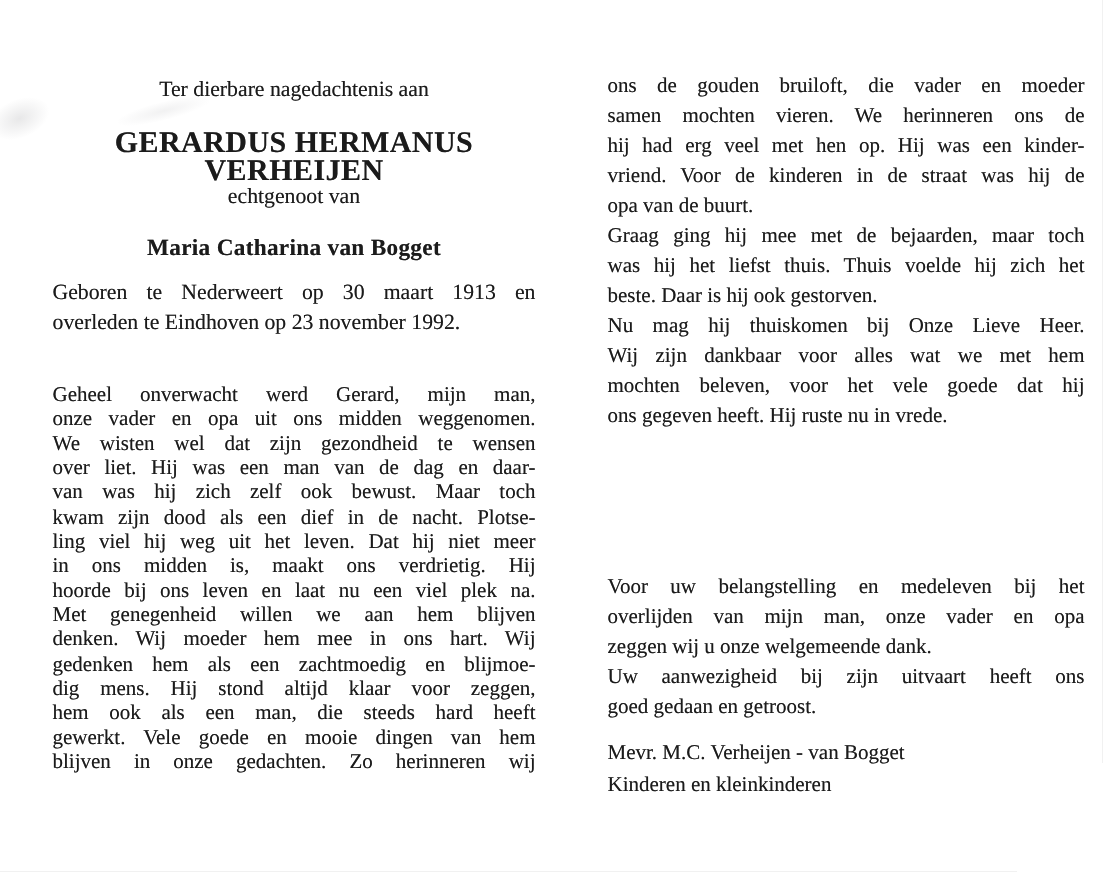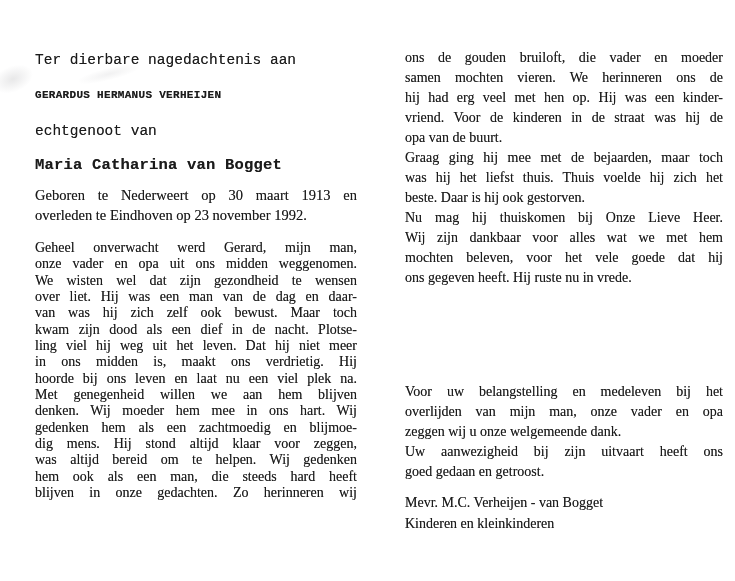--- a/index.html
+++ b/index.html
@@ -7,47 +7,47 @@
     position: relative;
     width: 735px;
     height: 581px;
     background: #ffffff;
     overflow: hidden;
     font-family: "Liberation Serif", "DejaVu Serif", serif;
     color: #1b1b1b;
   }
   .card * { text-shadow: 0 0 0.35px rgba(20,20,20,0.55); }
   .block { position: absolute; }
-  .centered { text-align: left; font-family: Liberation Mono, monospace; }
+  .centered { text-align: center; }
   .ln { display: block; }
   .j { text-align: justify; text-align-last: justify; }
   .dedication {
     left: 35px; top: 51px; width: 322px;
     font-size: 14.5px; line-height: 18px;
   }
   .deceased-name {
     left: 35px; top: 86px; width: 322px;
-    font-size: 11px; font-weight: bold; letter-spacing: 0.3px;
+    font-size: 20px; font-weight: bold; letter-spacing: 0.3px;
     line-height: 19px;
   }
   .relation {
     left: 35px; top: 122px; width: 322px;
     font-size: 14.5px; line-height: 18px;
   }
   .spouse-name {
     left: 35px; top: 156px; width: 322px;
     font-size: 15.5px; font-weight: bold; letter-spacing: 0.2px;
     line-height: 19px;
   }
   .dates {
     left: 35px; top: 185px; width: 322px;
     font-size: 14.5px; line-height: 20px;
   }
   .left-body {
-    left: 35px; top: 240px; width: 322px;
+    left: 35px; top: 256px; width: 322px;
     font-size: 14px; line-height: 16.35px;
   }
   .right-body {
     left: 405px; top: 48px; width: 318px;
     font-size: 14px; line-height: 20px;
   }
   .acknowledgement {
     left: 405px; top: 382px; width: 318px;
     font-size: 14px; line-height: 20px;
   }
@@ -95,22 +95,22 @@
     <span class="ln j">over liet. Hij was een man van de dag en daar-</span>
     <span class="ln j">van was hij zich zelf ook bewust. Maar toch</span>
     <span class="ln j">kwam zijn dood als een dief in de nacht. Plotse-</span>
     <span class="ln j">ling viel hij weg uit het leven. Dat hij niet meer</span>
     <span class="ln j">in ons midden is, maakt ons verdrietig. Hij</span>
     <span class="ln j">hoorde bij ons leven en laat nu een viel plek na.</span>
     <span class="ln j">Met genegenheid willen we aan hem blijven</span>
     <span class="ln j">denken. Wij moeder hem mee in ons hart. Wij</span>
     <span class="ln j">gedenken hem als een zachtmoedig en blijmoe-</span>
     <span class="ln j">dig mens. Hij stond altijd klaar voor zeggen,</span>
-    <span class="ln j">was altijd bereid om te helpen. Wij gedenken</span>
     <span class="ln j">hem ook als een man, die steeds hard heeft</span>
+    <span class="ln j">gewerkt. Vele goede en mooie dingen van hem</span>
     <span class="ln j">blijven in onze gedachten. Zo herinneren wij</span>
   </div>
 
   <div class="block right-body">
     <span class="ln j">ons de gouden bruiloft, die vader en moeder</span>
     <span class="ln j">samen mochten vieren. We herinneren ons de</span>
     <span class="ln j">hij had erg veel met hen op. Hij was een kinder-</span>
     <span class="ln j">vriend. Voor de kinderen in de straat was hij de</span>
     <span class="ln">opa van de buurt.</span>
     <span class="ln j">Graag ging hij mee met de bejaarden, maar toch</span>

